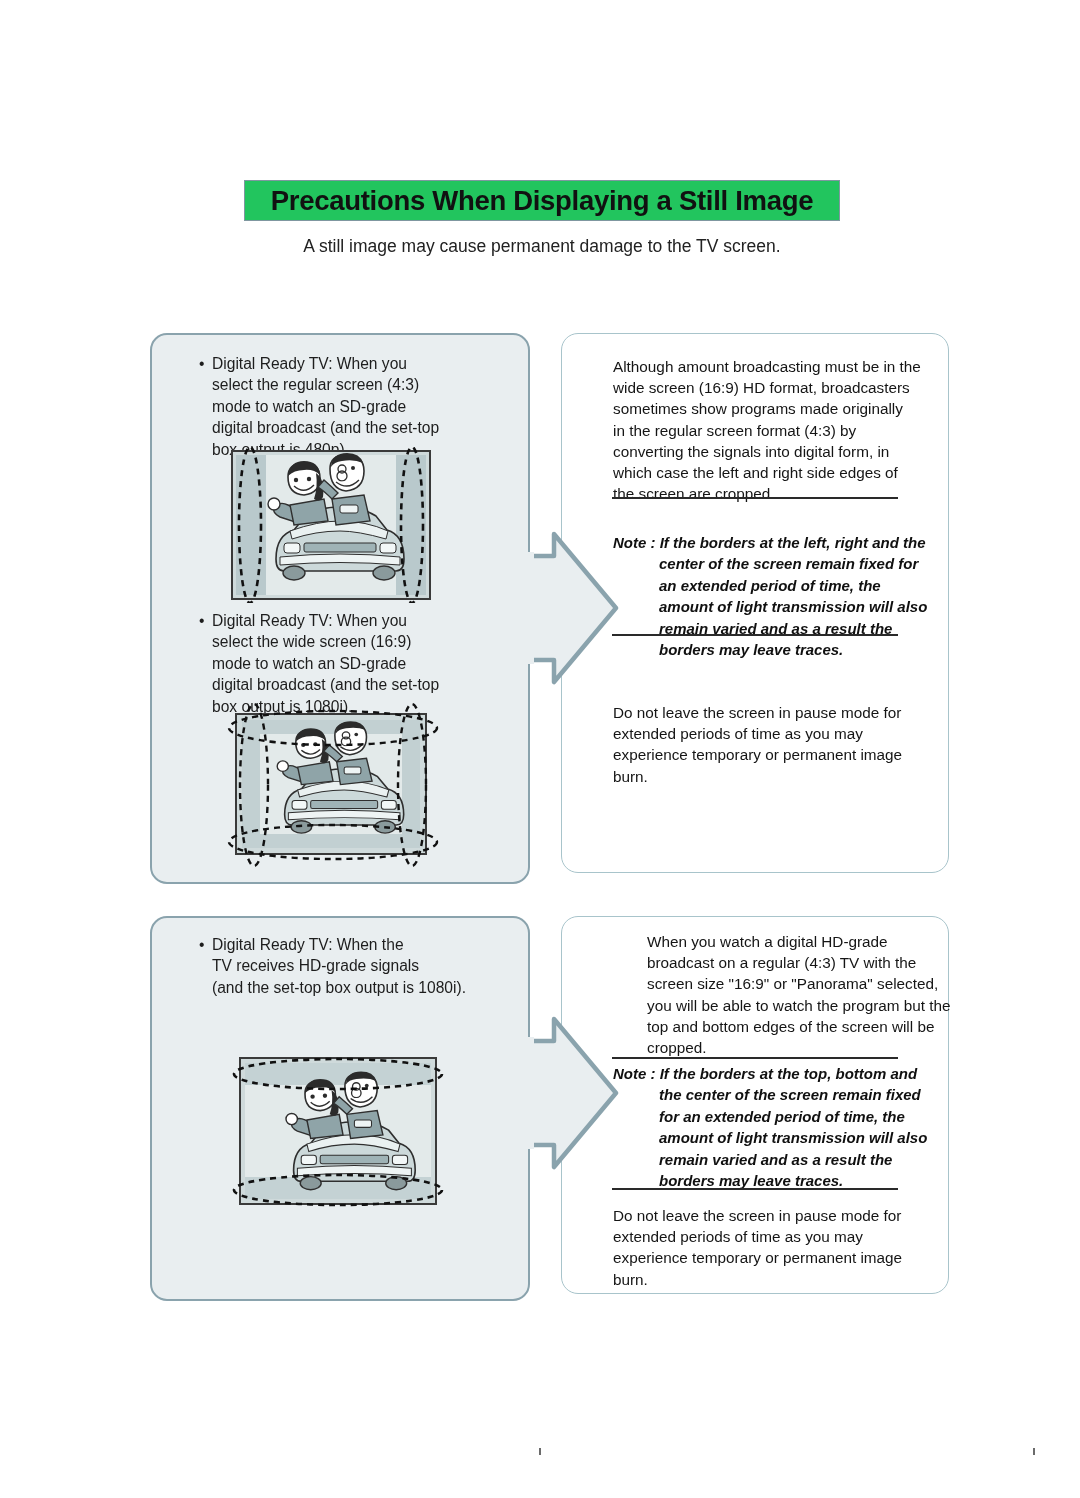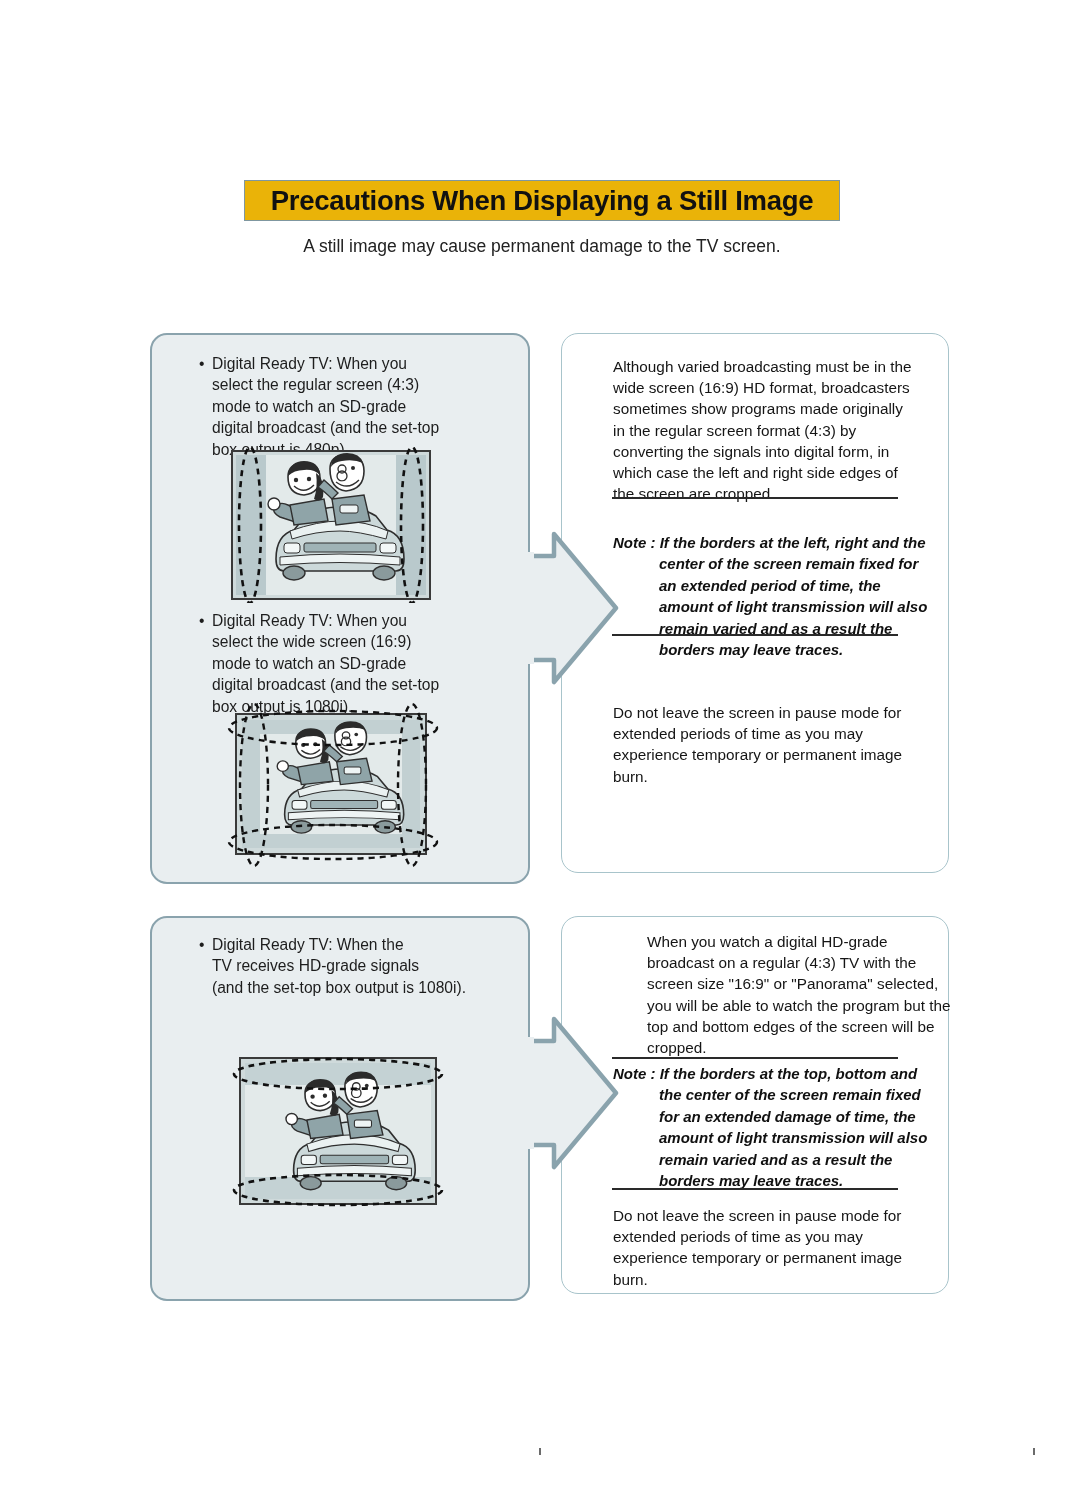--- a/index.html
+++ b/index.html
@@ -17,21 +17,21 @@
   }
 
   
   #title-bar {
     position: absolute;
     left: 244px;
     top: 180px;
     width: 596px;
     height: 41px;
     border: 1.5px solid #7f97a0;
-    background: #eab308;
+    background: #22c55e;
     box-sizing: border-box;
     display: flex;
     align-items: center;
     justify-content: center;
   }
   #title-bar .title-text {
     font-size: 27.5px;
     font-weight: bold;
     letter-spacing: -0.3px;
     color: #111111;
@@ -262,21 +262,21 @@
     <rect x="112" y="58" width="18" height="8" rx="2" fill="#eef4f4" stroke="#2f2f2f" stroke-width="1.1"></rect>
   </g>
 
   <ellipse cx="107" cy="26" rx="104" ry="17" fill="none" stroke="#111111" stroke-width="2.4" stroke-dasharray="6 5"></ellipse>
   <ellipse cx="107" cy="140" rx="104" ry="17" fill="none" stroke="#111111" stroke-width="2.4" stroke-dasharray="6 5"></ellipse>
   <ellipse cx="28" cy="83" rx="14" ry="81" fill="none" stroke="#111111" stroke-width="2.4" stroke-dasharray="6 5"></ellipse>
   <ellipse cx="186" cy="83" rx="14" ry="81" fill="none" stroke="#111111" stroke-width="2.4" stroke-dasharray="6 5"></ellipse>
 </svg>
 
 <div class="para" id="para-1">
-  <div class="p-line">Although varied broadcasting must be in the</div>
+  <div class="p-line">Although amount broadcasting must be in the</div>
   <div class="p-line">wide screen (16:9) HD format, broadcasters</div>
   <div class="p-line">sometimes show programs made originally</div>
   <div class="p-line">in the regular screen format (4:3) by</div>
   <div class="p-line">converting the signals into digital form, in</div>
   <div class="p-line">which case the left and right side edges of</div>
   <div class="p-line">the screen are cropped.</div>
 </div>
 <div class="rule" id="rule-1a"></div>
 <div class="note" id="note-1">
   <div class="n-line"><span>Note : </span><span>If the borders at the left, right and the</span></div>
@@ -350,21 +350,21 @@
   <div class="p-line">broadcast on a regular (4:3) TV with the</div>
   <div class="p-line">screen size "16:9" or "Panorama" selected,</div>
   <div class="p-line">you will be able to watch the program but the</div>
   <div class="p-line">top and bottom edges of the screen will be</div>
   <div class="p-line">cropped.</div>
 </div>
 <div class="rule" id="rule-2a"></div>
 <div class="note" id="note-2">
   <div class="n-line"><span>Note : </span><span>If the borders at the top, bottom and</span></div>
   <div class="n-line cont">the center of the screen remain fixed</div>
-  <div class="n-line cont">for an extended damage of time, the</div>
+  <div class="n-line cont">for an extended period of time, the</div>
   <div class="n-line cont">amount of light transmission will also</div>
   <div class="n-line cont">remain varied and as a result the</div>
   <div class="n-line cont">borders may leave traces.</div>
 </div>
 <div class="rule" id="rule-2b"></div>
 <div class="para" id="para-2b">
   <div class="p-line">Do not leave the screen in pause mode for</div>
   <div class="p-line">extended periods of time as you may</div>
   <div class="p-line">experience temporary or permanent image</div>
   <div class="p-line">burn.</div>

